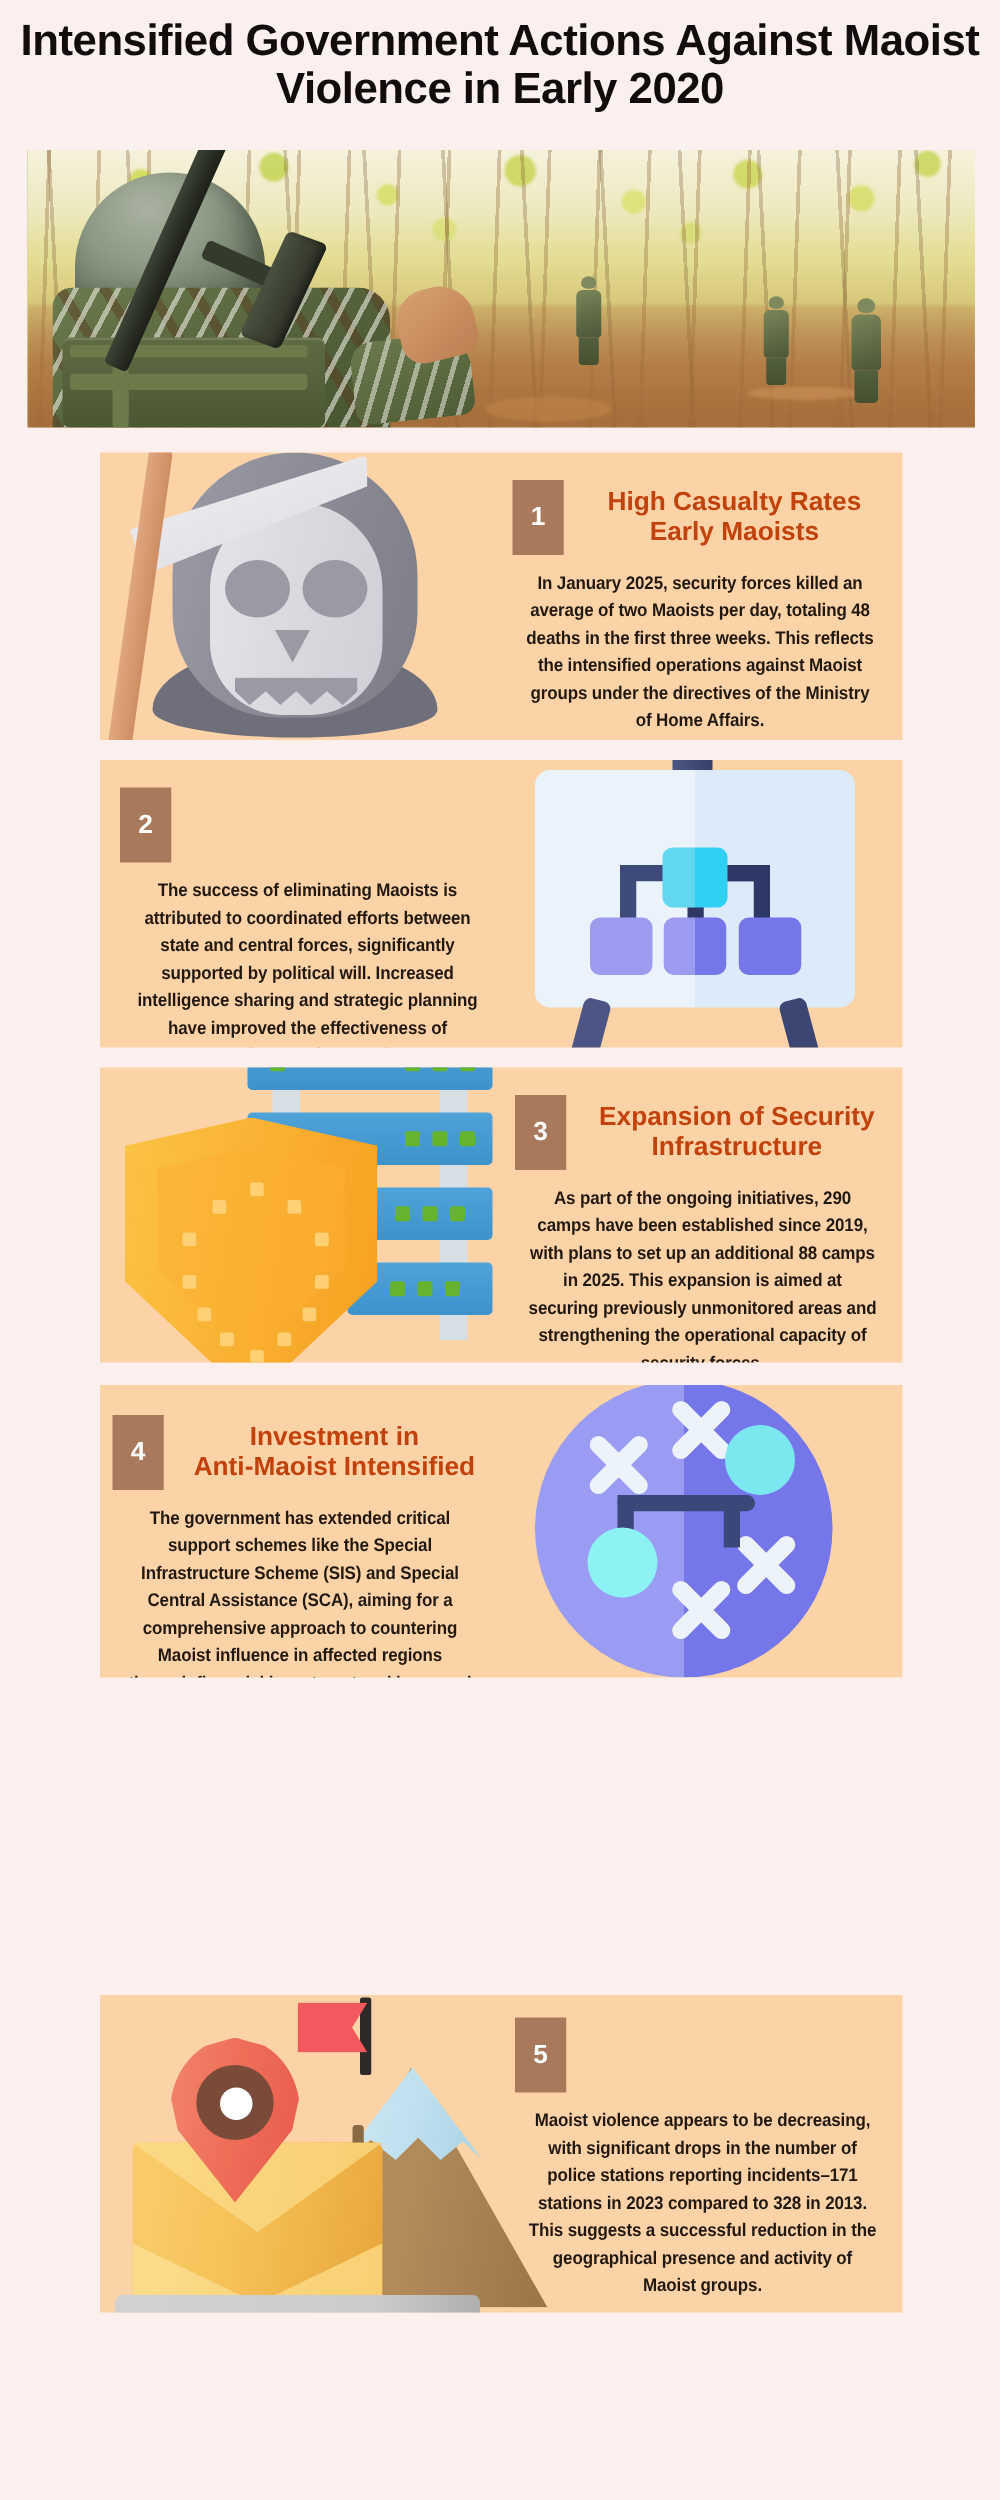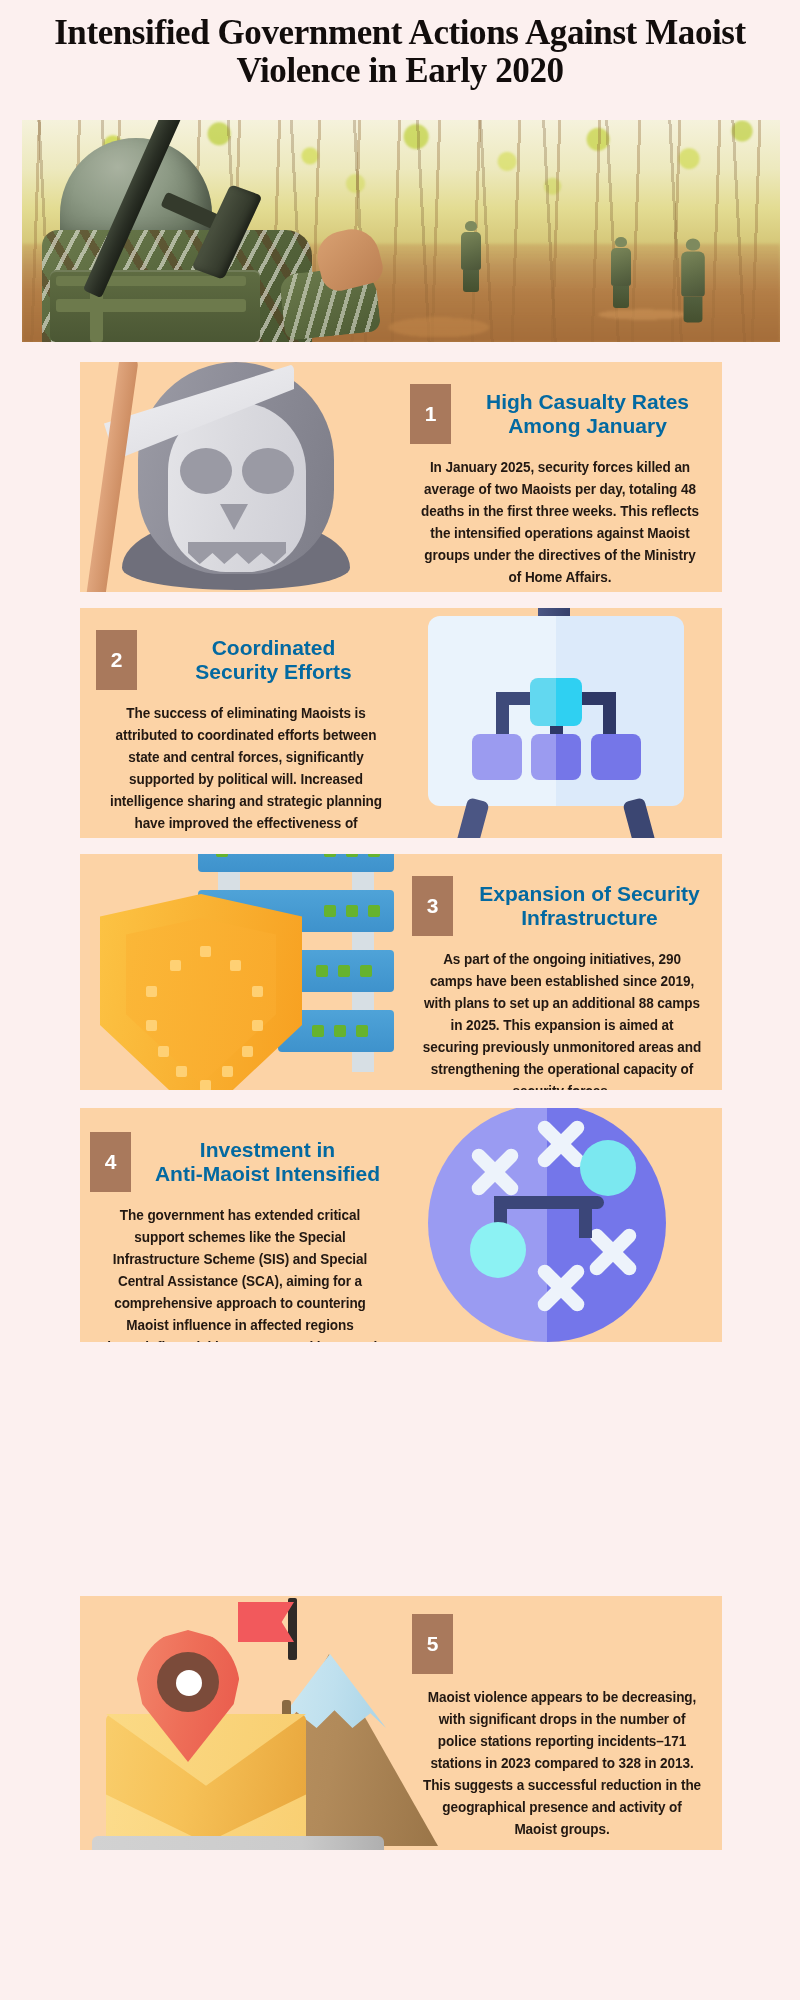--- a/index.html
+++ b/index.html
@@ -18,21 +18,21 @@
   }
 
   
   .title-wrap {
     position:absolute;
     left:0; top:14px;
     width:800px;
     text-align:center;
   }
   .title-line {
-    font-family:Liberation Serif, serif;
+    font-family:Liberation Sans, sans-serif;
     font-weight:bold;
     font-size:35px;
     line-height:38px;
     letter-spacing:-0.4px;
     color:#120D0C;
     white-space:nowrap;
     transform:scaleX(1.0);
   }
 
   
@@ -185,21 +185,21 @@
     font-size:21px;
     font-weight:bold;
     display:flex; align-items:center; justify-content:center;
     font-family:"Liberation Sans", sans-serif;
   }
   .card-title {
     font-family:"Liberation Sans", sans-serif;
     font-weight:bold;
     font-size:21px;
     line-height:24px;
-    color:#0369a1;
+    color:#c2410c;
     text-align:center;
     flex:1 1 auto;
   }
   .card-body {
     margin-top:12px;
     font-family:"Liberation Sans", sans-serif;
     font-weight:bold;
     font-size:14.6px;
     line-height:22px;
     color:#221812;
@@ -419,21 +419,21 @@
         <div class="reaper-teeth"></div>
         <div class="scythe-blade"></div>
         <div class="scythe-handle"></div>
       </div>
 
       <div class="txtcol" style="left:330px; top:22px; width:300px;">
         <div class="head-row">
           <div class="num-badge">1</div>
           <div class="card-title">
             <div>High Casualty Rates</div>
-            <div>Among January</div>
+            <div>Early Maoists</div>
           </div>
         </div>
         <div class="card-body">In January 2025, security forces killed an average of two Maoists per day, totaling 48 deaths in the first three weeks. This reflects the intensified operations against Maoist groups under the directives of the Ministry of Home Affairs.</div>
       </div>
     </div>
   </div>
 
   <div class="card" style="top:608px; height:230px;">
     <div class="card-inner">
       <div class="ill" style="left:336px; top:-26px; width:290px; height:300px;">
@@ -451,24 +451,20 @@
         <div class="ob-node ob-leaf b" style="left:115px; top:152px;"></div>
         <div class="ob-node ob-leaf c" style="left:175px; top:152px;"></div>
         <div class="easel-leg l"></div>
         <div class="easel-leg r"></div>
 
       </div>
 
       <div class="txtcol" style="left:16px; top:22px; width:300px;">
         <div class="head-row">
           <div class="num-badge">2</div>
-          <div class="card-title">
-            <div>Coordinated</div>
-            <div>Security Efforts</div>
-          </div>
         </div>
         <div class="card-body">The success of eliminating Maoists is attributed to coordinated efforts between state and central forces, significantly supported by political will. Increased intelligence sharing and strategic planning have improved the effectiveness of operations against Maoists.</div>
       </div>
     </div>
   </div>
 
   <div class="card" style="top:854px; height:236px;">
     <div class="card-inner">
       <div class="ill" style="left:10px; top:-38px; width:310px; height:320px;">
         <div class="srv" style="left:108px; top:14px; width:196px;">

